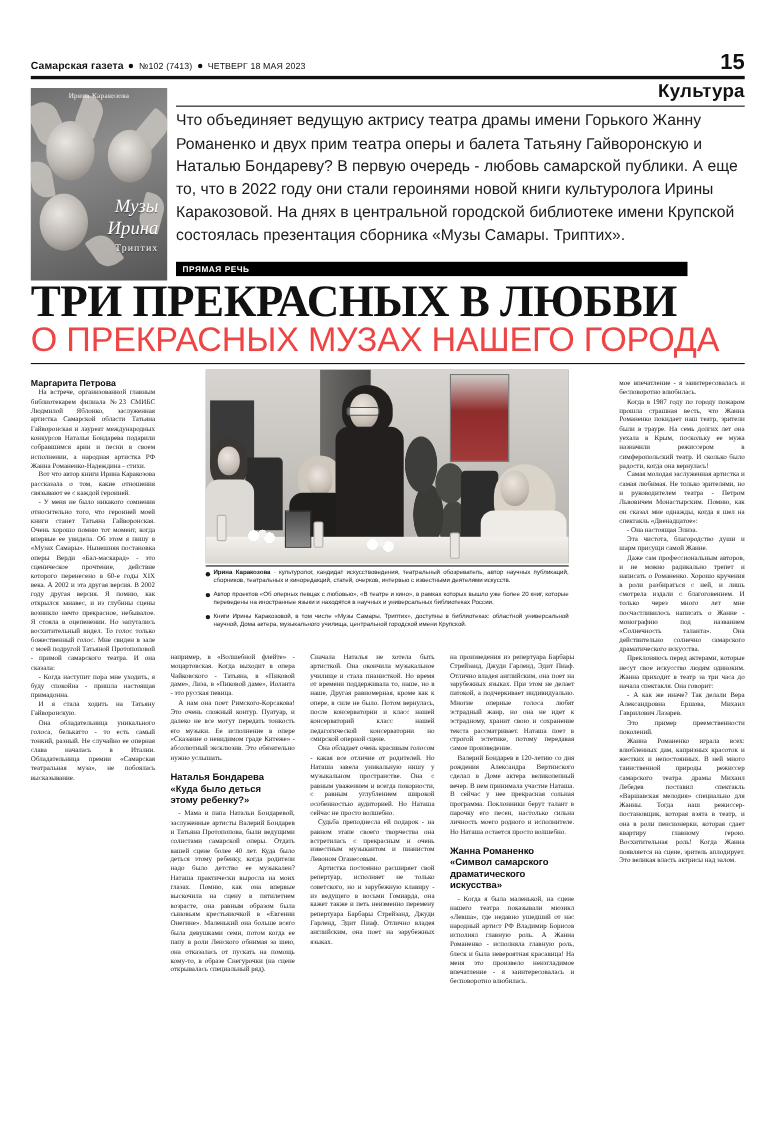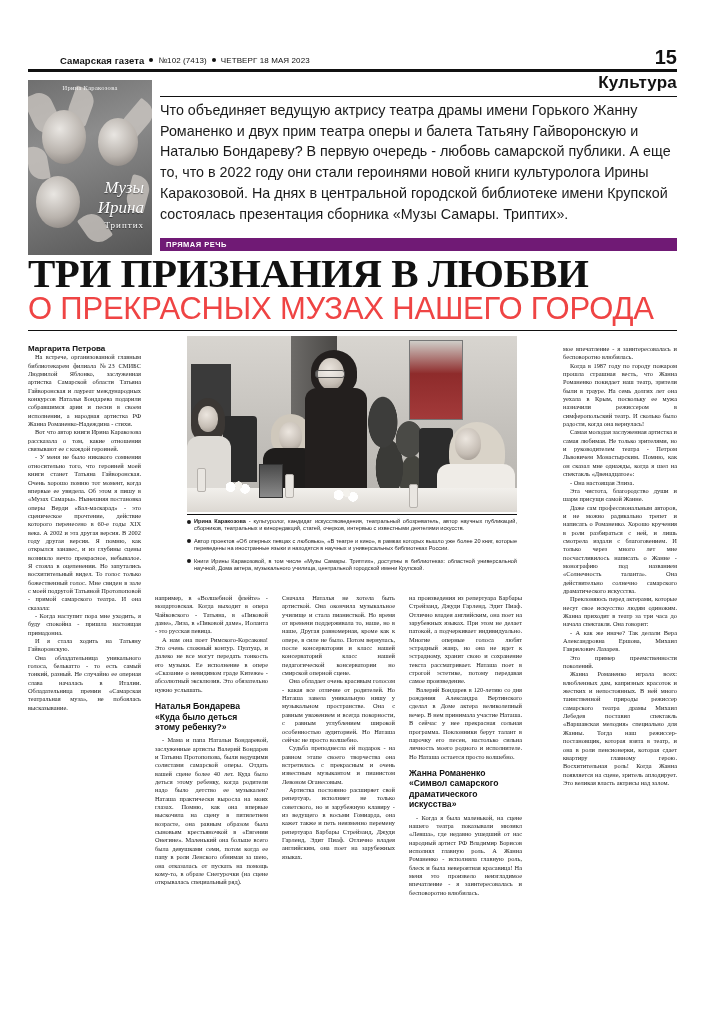--- a/index.html
+++ b/index.html
@@ -37,21 +37,20 @@
     display: flex;
     align-items: center;
     gap: 5px;
     font-size: 8.5px;
     white-space: nowrap;
   }
   .paper-name {
     font-weight: bold;
     font-size: 9.5px;
     letter-spacing: 0.1px;
-    margin-left: 32px;
   }
   .dot-sep {
     display: inline-block;
     width: 4px; height: 4px;
     border-radius: 50%;
     background: #111;
     position: relative;
     top: -1px;
   }
   .issue-no, .issue-date {
@@ -148,23 +147,23 @@
     line-height: 20.7px;
     color: #1b1b1b;
     font-weight: 300;
   }
   .lede p { margin: 0; }
 
   
   .speech-bar {
     position: absolute;
     left: 160px; top: 238px;
-    width: 517px;
+    width: 465px;
     height: 13px;
-    background: #701a75;
+    background: #000000;
   }
   .speech-bar span {
     position: absolute;
     left: 6px; top: 2px;
     color: #fff;
     font-size: 7.5px;
     font-weight: bold;
     letter-spacing: .5px;
   }
 
@@ -404,21 +403,21 @@
   </div>
 
   <div class="lede">
     <p>Что объединяет ведущую актрису театра драмы имени Горького Жанну Романенко и двух прим театра оперы и балета Татьяну Гайворонскую и Наталью Бондареву? В первую очередь - любовь самарской публики. А еще то, что в 2022 году они стали героинями новой книги культуролога Ирины Каракозовой. На днях в центральной городской библиотеке имени Крупской состоялась презентация сборника «Музы Самары. Триптих».</p>
   </div>
 
   <div class="speech-bar">
     <span>ПРЯМАЯ РЕЧЬ</span>
   </div>
 
-  <div class="headline">ТРИ ПРИЗНАНИЯ В ЛЮБВИ</div>
+  <div class="headline">ТРИ ПРЕКРАСНЫХ В ЛЮБВИ</div>
   <div class="subhead">О ПРЕКРАСНЫХ МУЗАХ НАШЕГО ГОРОДА</div>
   <div class="rule-thin-2"></div>
 
   <div class="photo">
     <div class="ph-wall"></div>
     <div class="ph-col-dark"></div>
     <div class="ph-speaker"></div>
     <div class="ph-poster"></div>
     <div class="ph-plant"></div>
     <div class="ph-chair c1"></div>

